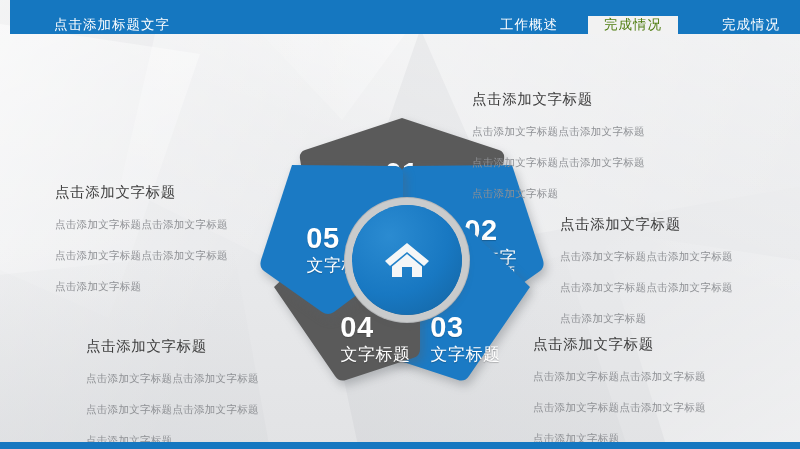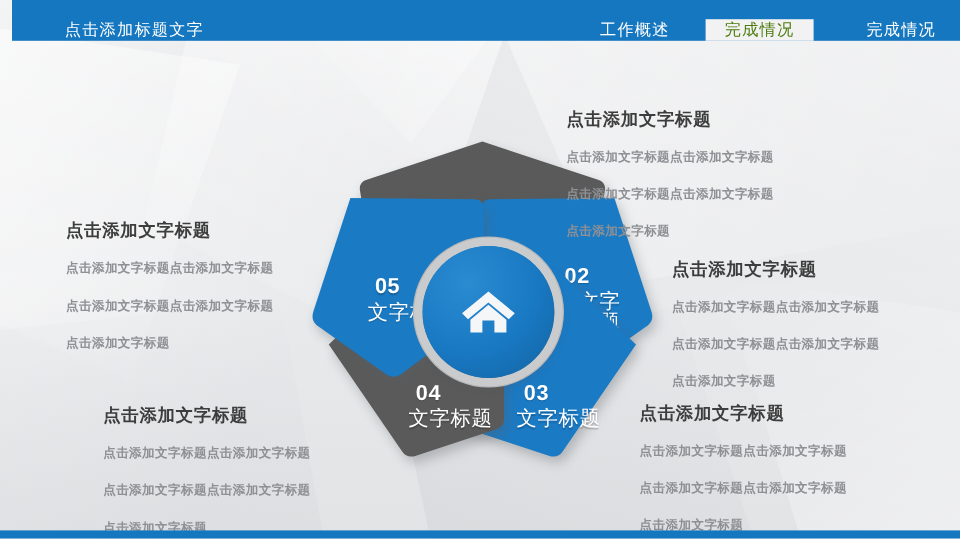--- a/index.html
+++ b/index.html
@@ -70,38 +70,38 @@
   .petal{
     position:absolute;left:0;top:0;width:306px;height:298px;
     filter:drop-shadow(3px 5px 5px rgba(90,95,100,0.35));
   }
   .petal svg{display:block;width:306px;height:298px;overflow:visible;}
   .petal-label{
     position:absolute;text-align:center;color:#ffffff;
     transform:translate(-50%,-50%);line-height:1;pointer-events:none;
     text-shadow:0 1px 1px rgba(0,0,0,.22);
   }
-  .petal-num{font-size:18px;font-weight:bold;letter-spacing:0.5px;}
+  .petal-num{font-size:29px;font-weight:bold;letter-spacing:0.5px;}
   .petal-sub{font-size:17px;margin-top:4px;letter-spacing:0.5px;margin-left:37px;}
 
   #hub{
     position:absolute;left:103px;top:93px;width:110px;height:110px;
     border-radius:50%;
     background:
       radial-gradient(circle at 34% 28%, #2b8bd1 0%, #1878c2 55%, #14639f 100%);
     box-shadow:
       0 0 0 7px #c9cbcc,
       0 0 0 8px #b4b6b8,
       3px 6px 9px rgba(80,85,90,.42);
     display:flex;align-items:center;justify-content:center;
   }
   #hub svg{display:block;}
 
   
-  .tblock{position:absolute;font-weight:bold;}
+  .tblock{position:absolute;}
   .tblock .t-title{
     color:#3d3d3d;font-size:14.5px;letter-spacing:.6px;margin:0 0 6px 0;
     white-space:nowrap;
   }
   .tblock .t-line{
     color:#8e9094;font-size:10.5px;letter-spacing:.3px;line-height:1.52;
     white-space:nowrap;
     margin-top:15px;
   }
   #blk-01{left:472px;top:90px;}

